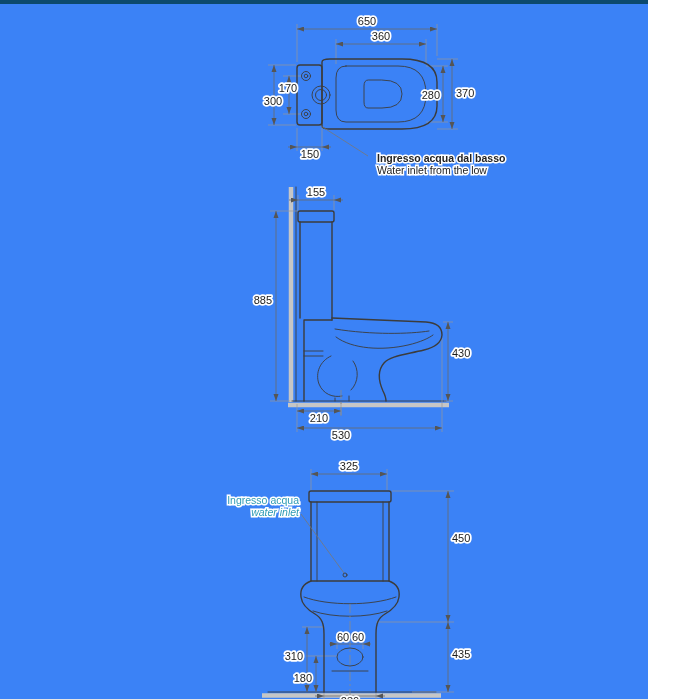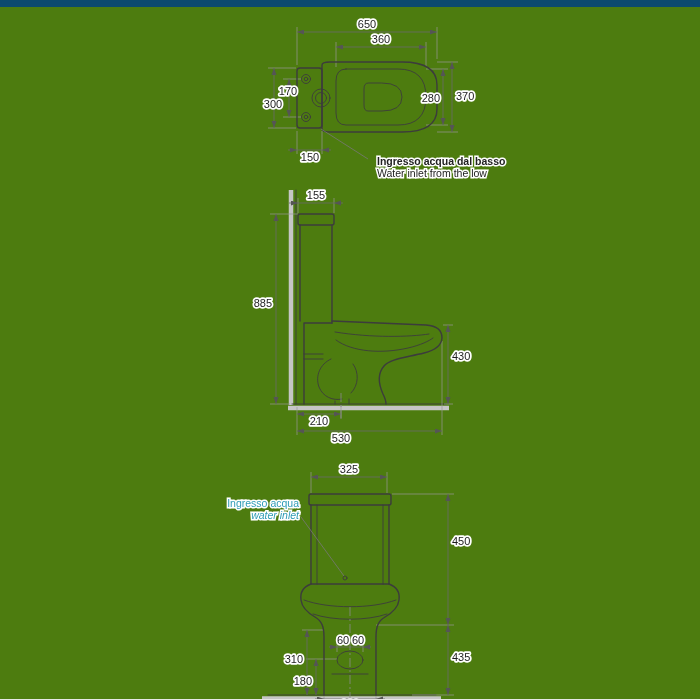--- a/index.html
+++ b/index.html
@@ -1,18 +1,18 @@
 <!DOCTYPE html>
 <html><head>
 <meta charset="utf-8">
 <style>
   html,body{margin:0;padding:0;background:#ffffff;}
   .page{
-    width:700px;height:700px;position:relative;background:#4d7c0f;
-    border-top:7px solid #0c4a6e;border-bottom:1px solid #e6e6e6;
+    width:648px;height:700px;position:relative;background:#3b82f6;
+    border-top:4px solid #0c4a6e;border-bottom:1px solid #e6e6e6;
     box-sizing:border-box;overflow:hidden;
     font-family:"Liberation Sans",sans-serif;
   }
   svg text{font-family:"Liberation Sans",sans-serif;}
   .ol  {fill:none;stroke:#3c3c3c;stroke-width:1.4;stroke-linecap:round;stroke-linejoin:round;}
   .ol2 {fill:none;stroke:#3c3c3c;stroke-width:0.9;stroke-linecap:round;}
   .ext {stroke:#9a9a9a;stroke-width:0.7;fill:none;}
   .dim {stroke:#6b6b6b;stroke-width:0.8;fill:none;marker-start:url(#as);marker-end:url(#ae);}
   .dimp{stroke:#6b6b6b;stroke-width:0.8;fill:none;}
   .stub{stroke:#6b6b6b;stroke-width:0.8;fill:none;marker-end:url(#ae);}

